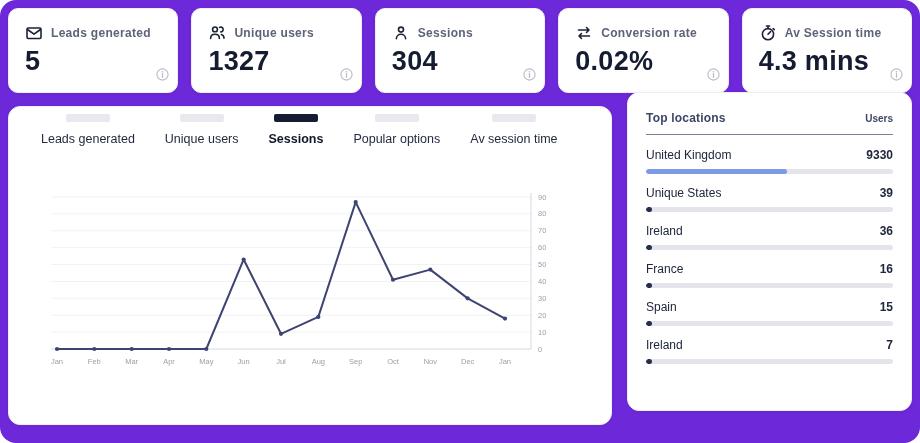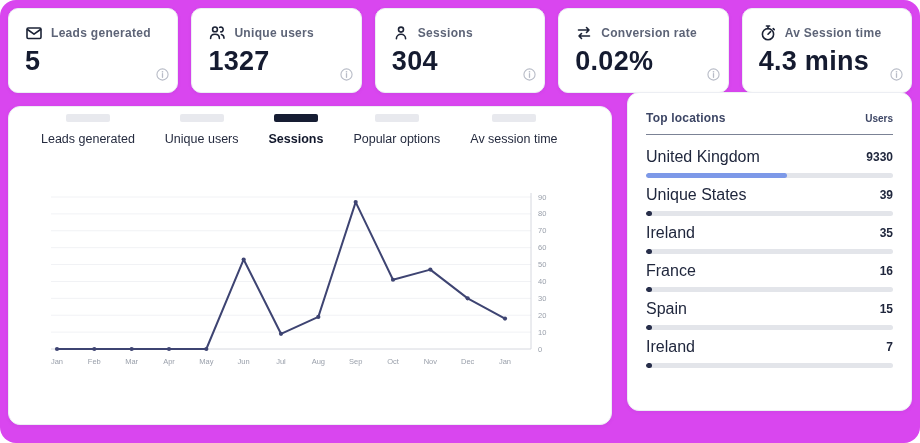--- a/index.html
+++ b/index.html
@@ -1,19 +1,19 @@
 <!DOCTYPE html>
 <html><head>
 <meta charset="utf-8">
 <style>
   * { margin: 0; padding: 0; box-sizing: border-box; }
   html, body { background: #ffffff; font-family: "Liberation Sans", sans-serif; }
   .page {
     position: relative; width: 920px; height: 443px;
-    background: #d946ef; border-radius: 16px; overflow: hidden;
+    background: #6d28d9; border-radius: 16px; overflow: hidden;
   }
   
   .stat-row {
     position: absolute; top: 8px; left: 8px; right: 8px;
     display: flex; gap: 13px;
   }
   .stat-card {
     position: relative; flex: 1; height: 85px;
     background: #ffffff; border-radius: 10px;
     border: 1px solid #eceef3;
@@ -49,21 +49,21 @@
   .chart-wrap { position: absolute; left: 30px; top: 80px; }
   
   .loc-inner { padding: 18px 18px 0 18px; }
   .loc-header { display: flex; justify-content: space-between; align-items: baseline; }
   .loc-title  { font-size: 12px; font-weight: 700; color: #3d4665; letter-spacing: .2px; }
   .loc-users  { font-size: 10px; font-weight: 700; color: #3d4665; }
   .loc-divider { margin-top: 9px; border: 0; border-top: 1px solid #7b8295; }
   .loc-rows { margin-top: 13px; }
   .loc-row { height: 38px; }
   .loc-row-top { display: flex; justify-content: space-between; align-items: center; }
-  .loc-name  { font-size: 16px; font-weight: 500; color: #20273d; }
+  .loc-name  { font-size: 12px; font-weight: 500; color: #20273d; }
   .loc-value { font-size: 12px; font-weight: 700; color: #20273d; }
   .loc-bar-track {
     margin-top: 7px; height: 5px; border-radius: 3px; background: #e3e5ea;
     overflow: hidden; position: relative;
   }
   .loc-bar-fill { position: absolute; left: 0; top: 0; bottom: 0; border-radius: 3px; }
 </style>
 </head>
 <body>
 
@@ -256,21 +256,21 @@
        <span class="loc-name">Unique States</span>
        <span class="loc-value">39</span>
      </div>
      <div class="loc-bar-track">
        <span class="loc-bar-fill" style="width:2.5%;background:#272e4a;"></span>
      </div>
           </div>
           <div class="loc-row">
             <div class="loc-row-top">
        <span class="loc-name">Ireland</span>
-       <span class="loc-value">35</span>
+       <span class="loc-value">36</span>
      </div>
      <div class="loc-bar-track">
        <span class="loc-bar-fill" style="width:2.5%;background:#272e4a;"></span>
      </div>
           </div>
           <div class="loc-row">
             <div class="loc-row-top">
        <span class="loc-name">France</span>
        <span class="loc-value">16</span>
      </div>

